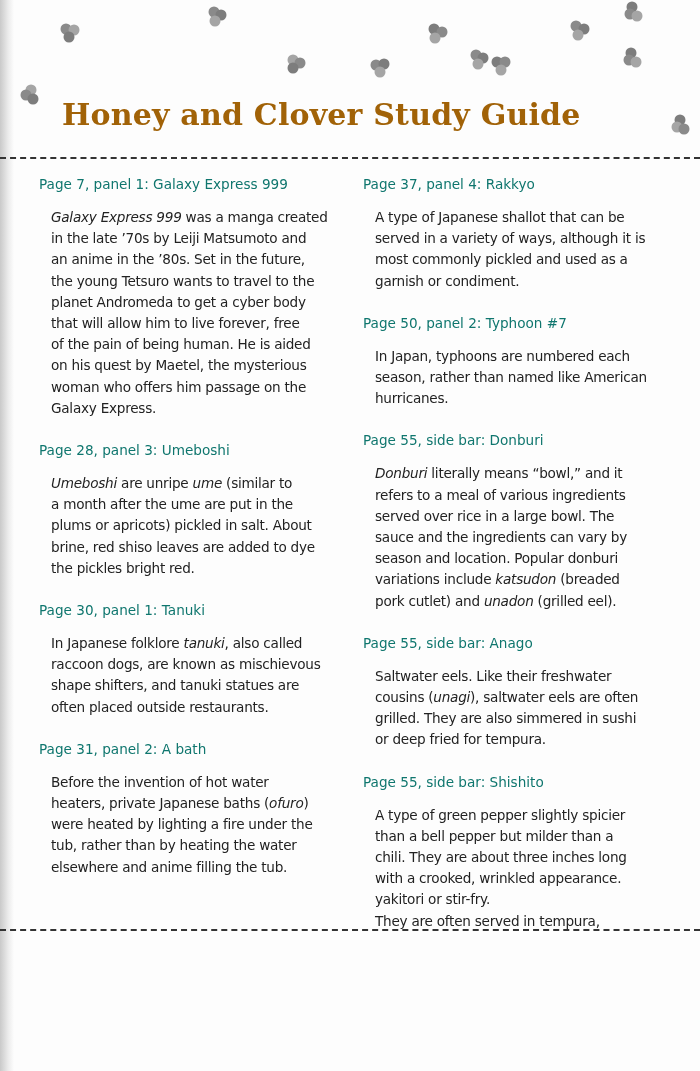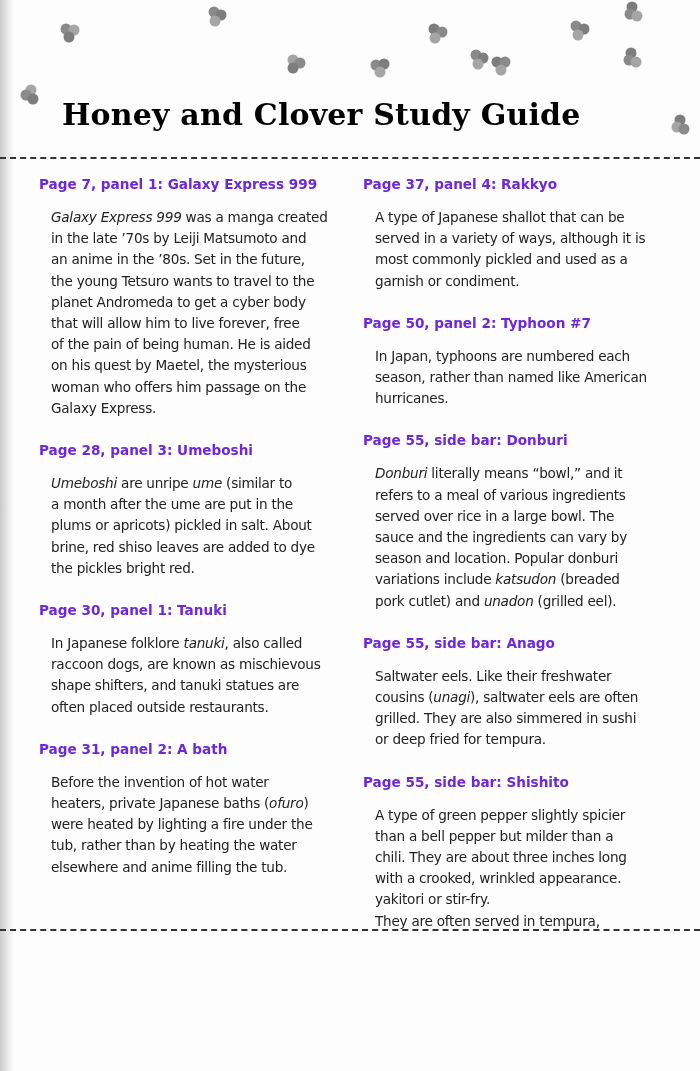--- a/index.html
+++ b/index.html
@@ -10,34 +10,34 @@
     color: #1a1a1a;
   }
   .edge-shadow {
     position: absolute; left: 0; top: 0; width: 14px; height: 1071px;
     background: linear-gradient(to right, #c9c9c9, #ececec 60%, rgba(253,253,253,0));
   }
   .clover { position: absolute; width: 26px; height: 28px; }
   .title {
     position: absolute; left: 62px; top: 97px;
     font-family: "DejaVu Serif", serif; font-weight: bold;
-    font-size: 30px; letter-spacing: 0.2px; color: #000000;
+    font-size: 30px; letter-spacing: 0.2px; color: #a16207;
     white-space: nowrap;
   }
   .dash {
     position: absolute; left: 0; width: 700px; height: 0;
     border-top: 2px dashed #333;
   }
   .col { position: absolute; top: 174px; }
   .col.left { left: 39px; width: 310px; }
   .col.right { left: 363px; width: 320px; }
   .entry { margin-bottom: 21px; }
   .entry h2 {
-    margin: 0; font-size: 13.6px; font-weight: bold; line-height: 21px;
-    white-space: nowrap; color: #6d28d9;
+    margin: 0; font-size: 13.6px; font-weight: normal; line-height: 21px;
+    white-space: nowrap; color: #0f766e;
   }
   .entry p {
     margin: 12px; font-size: 13.6px; line-height: 21.2px; color: #222;
     letter-spacing: -0.25px;
   }
   .entry p .ln { display: block; white-space: nowrap; }
   .entry p i { font-style: italic; }
 </style>
 </head>
 <body>

